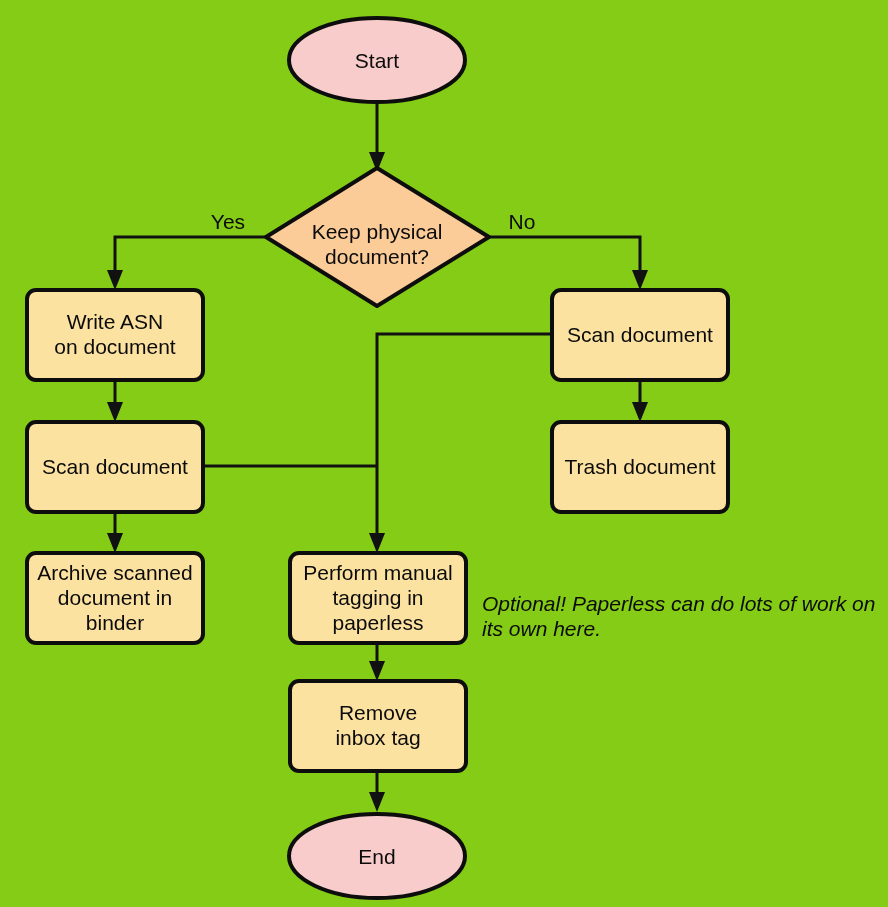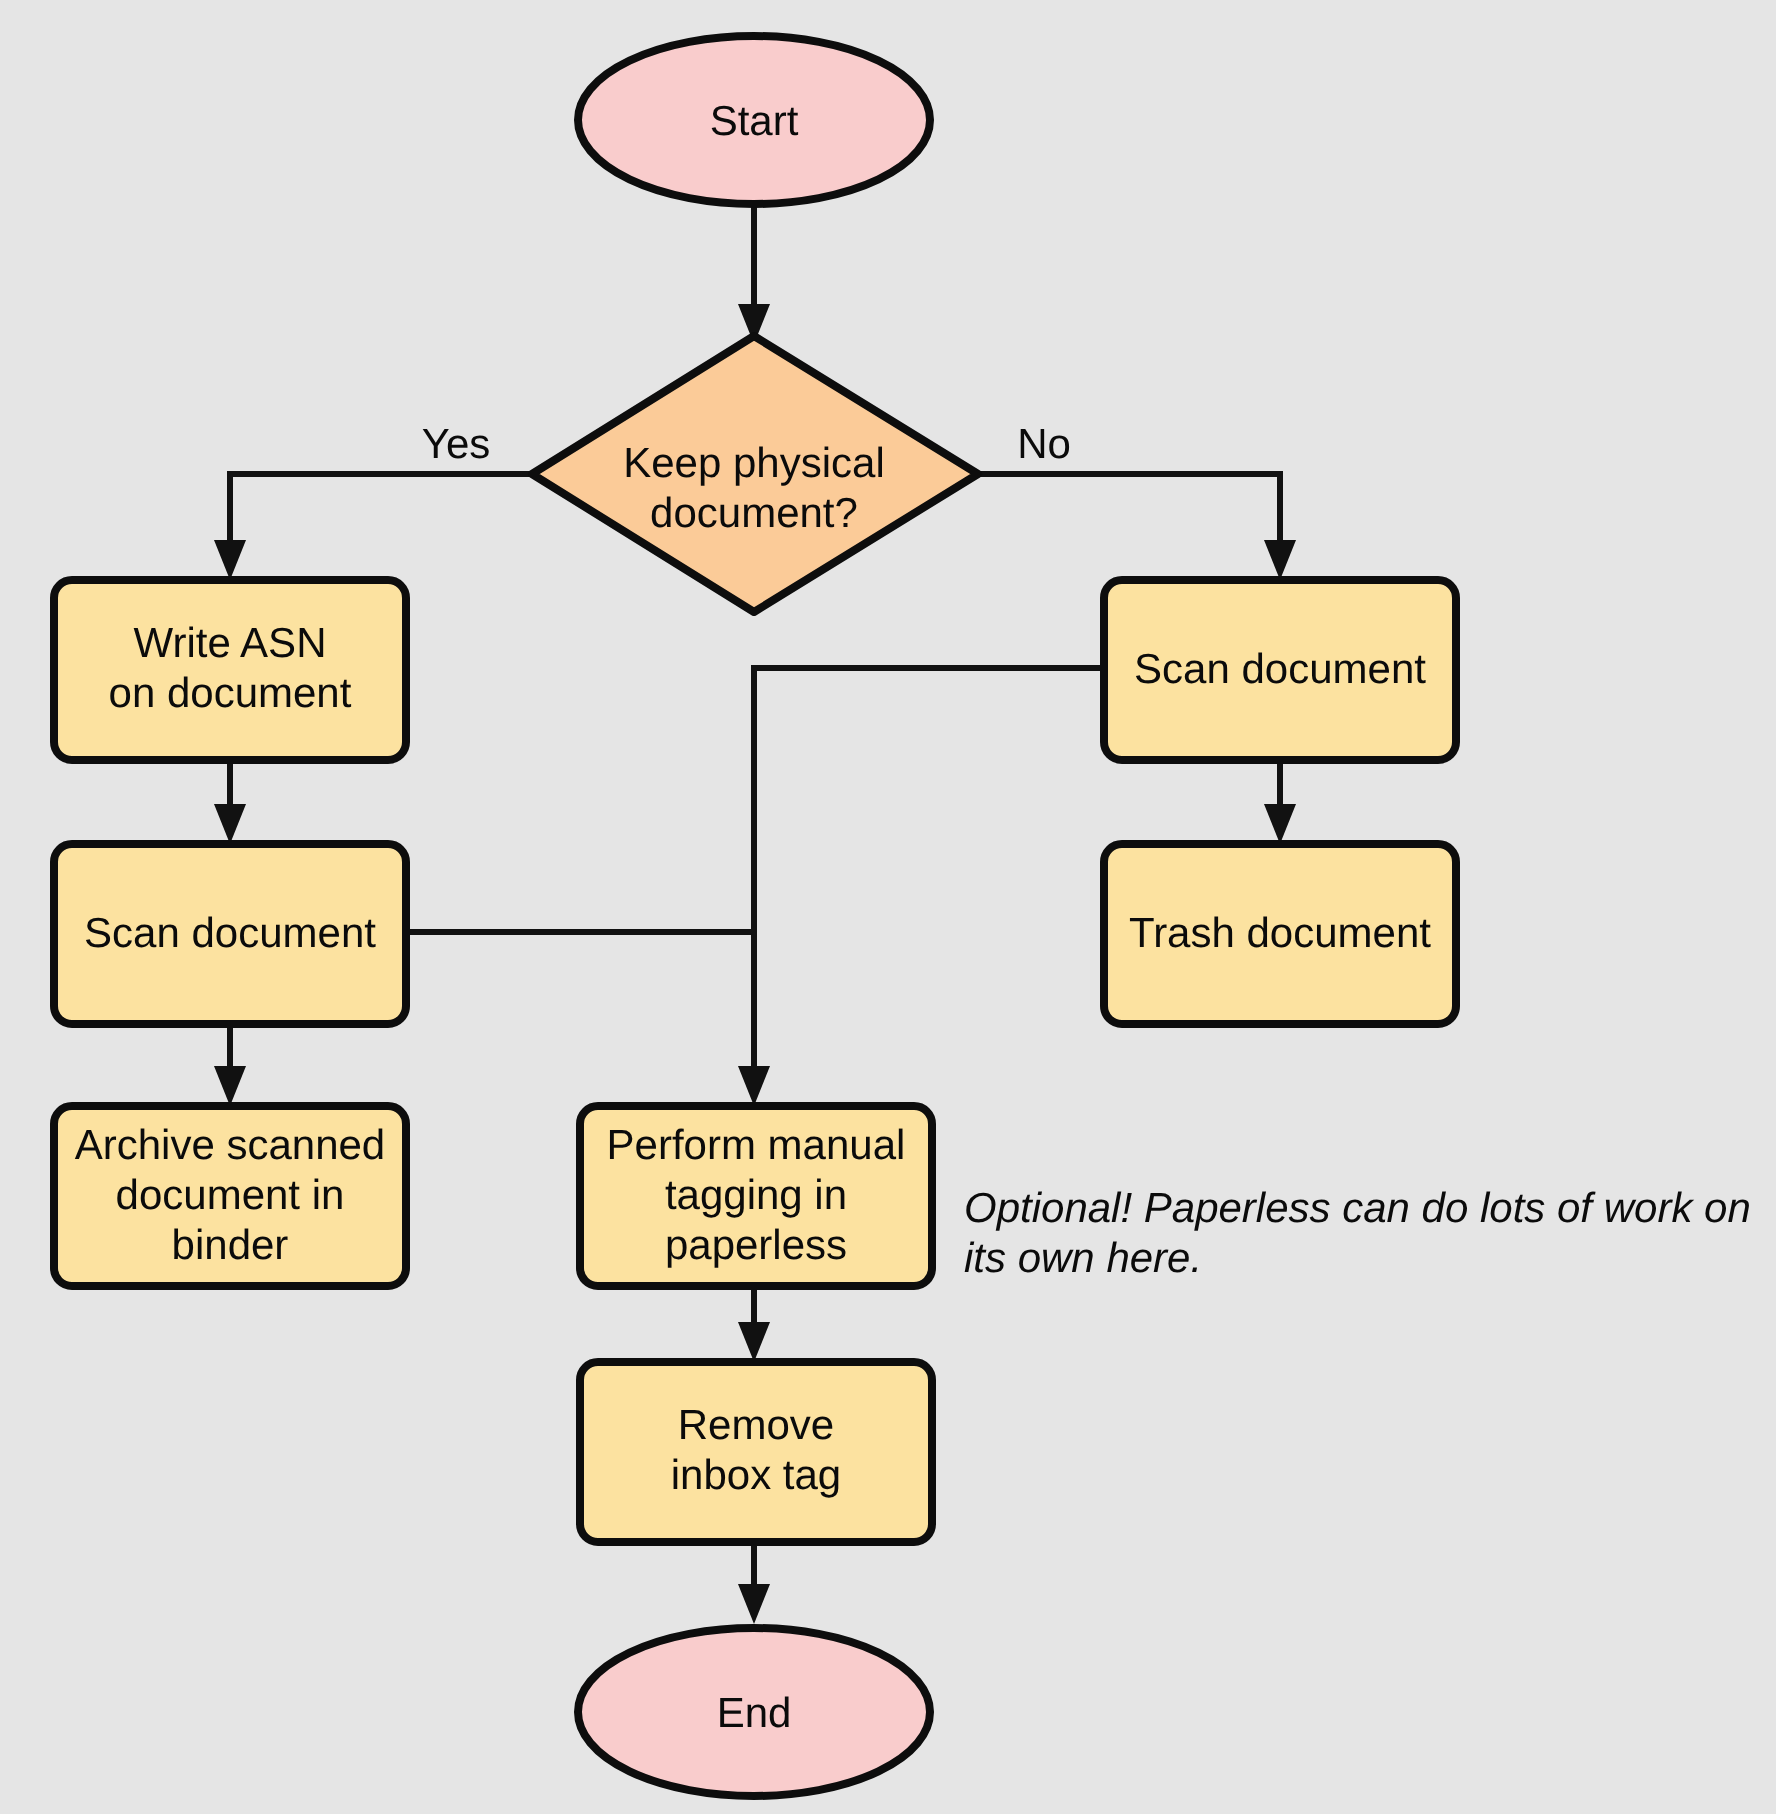--- a/index.html
+++ b/index.html
@@ -11,21 +11,21 @@
   body {
     width: 888px;
     height: 907px;
     font-family: "Liberation Sans", sans-serif;
     overflow: hidden;
   }
   #flowchart-root {
     position: relative;
     width: 888px;
     height: 907px;
-    background: #e5e5e5;
+    background: #84cc16;
   }
   svg#flow-svg {
     display: block;
     width: 888px;
     height: 907px;
   }
   .node-shape {
     stroke: #0d0d0d;
     stroke-width: 4;
     stroke-linejoin: round;

